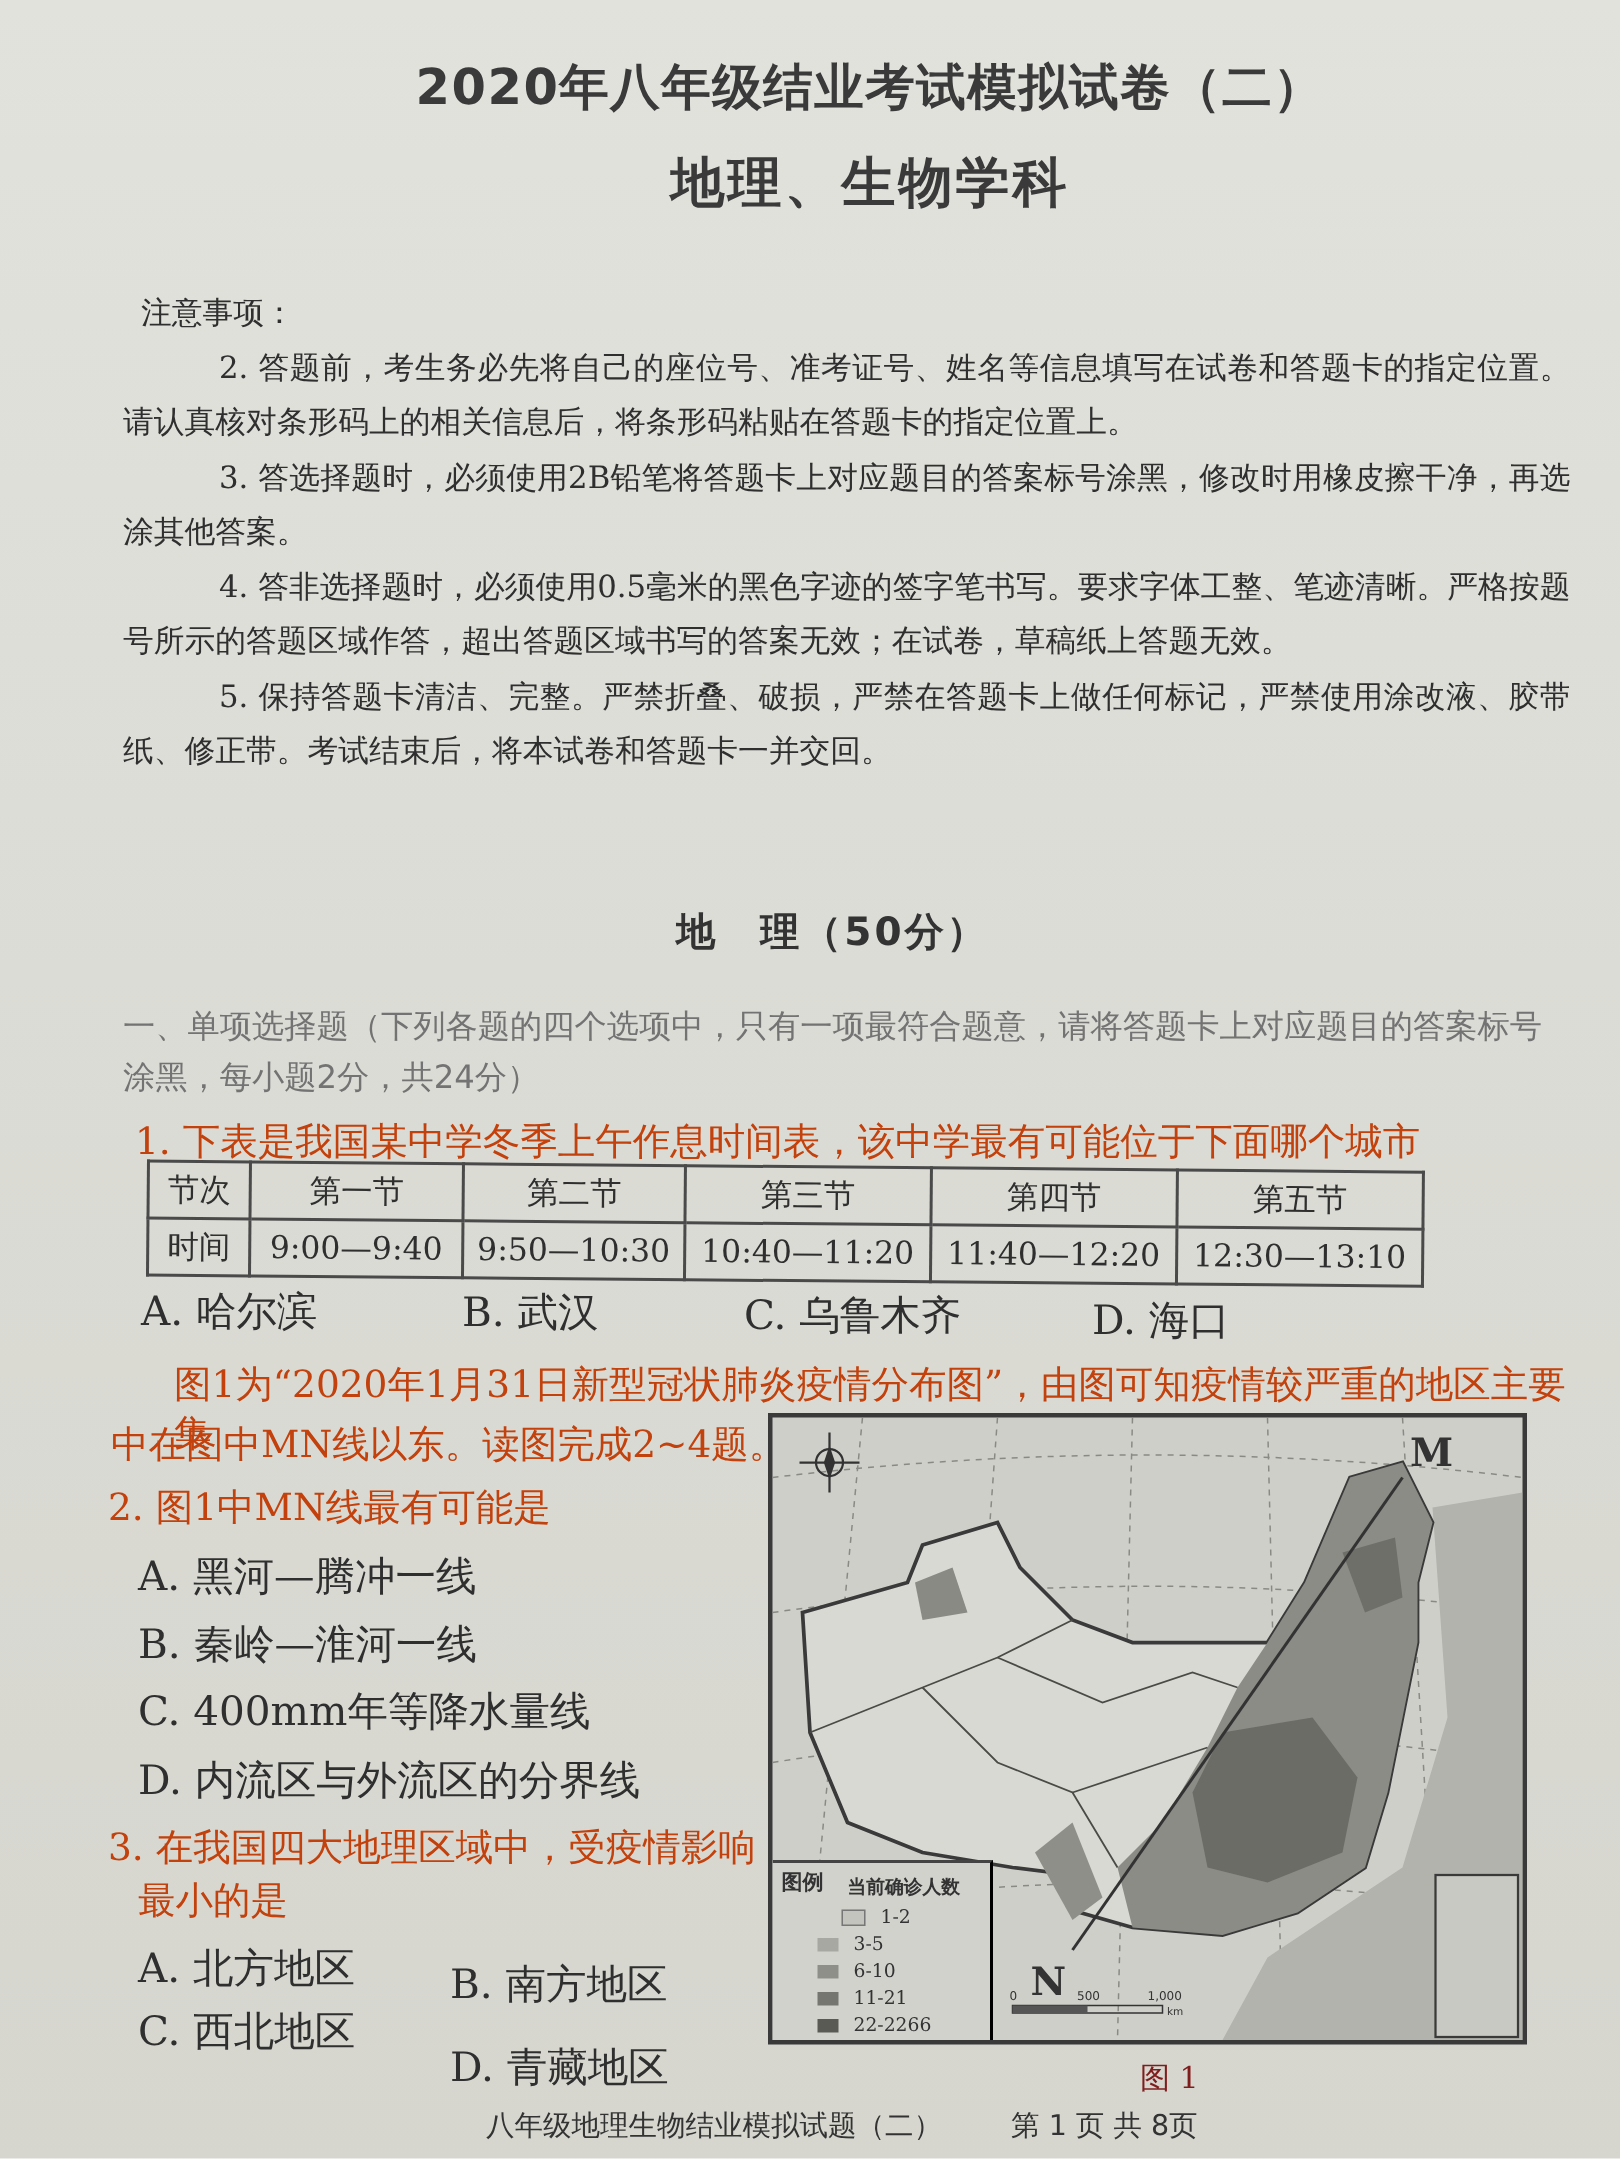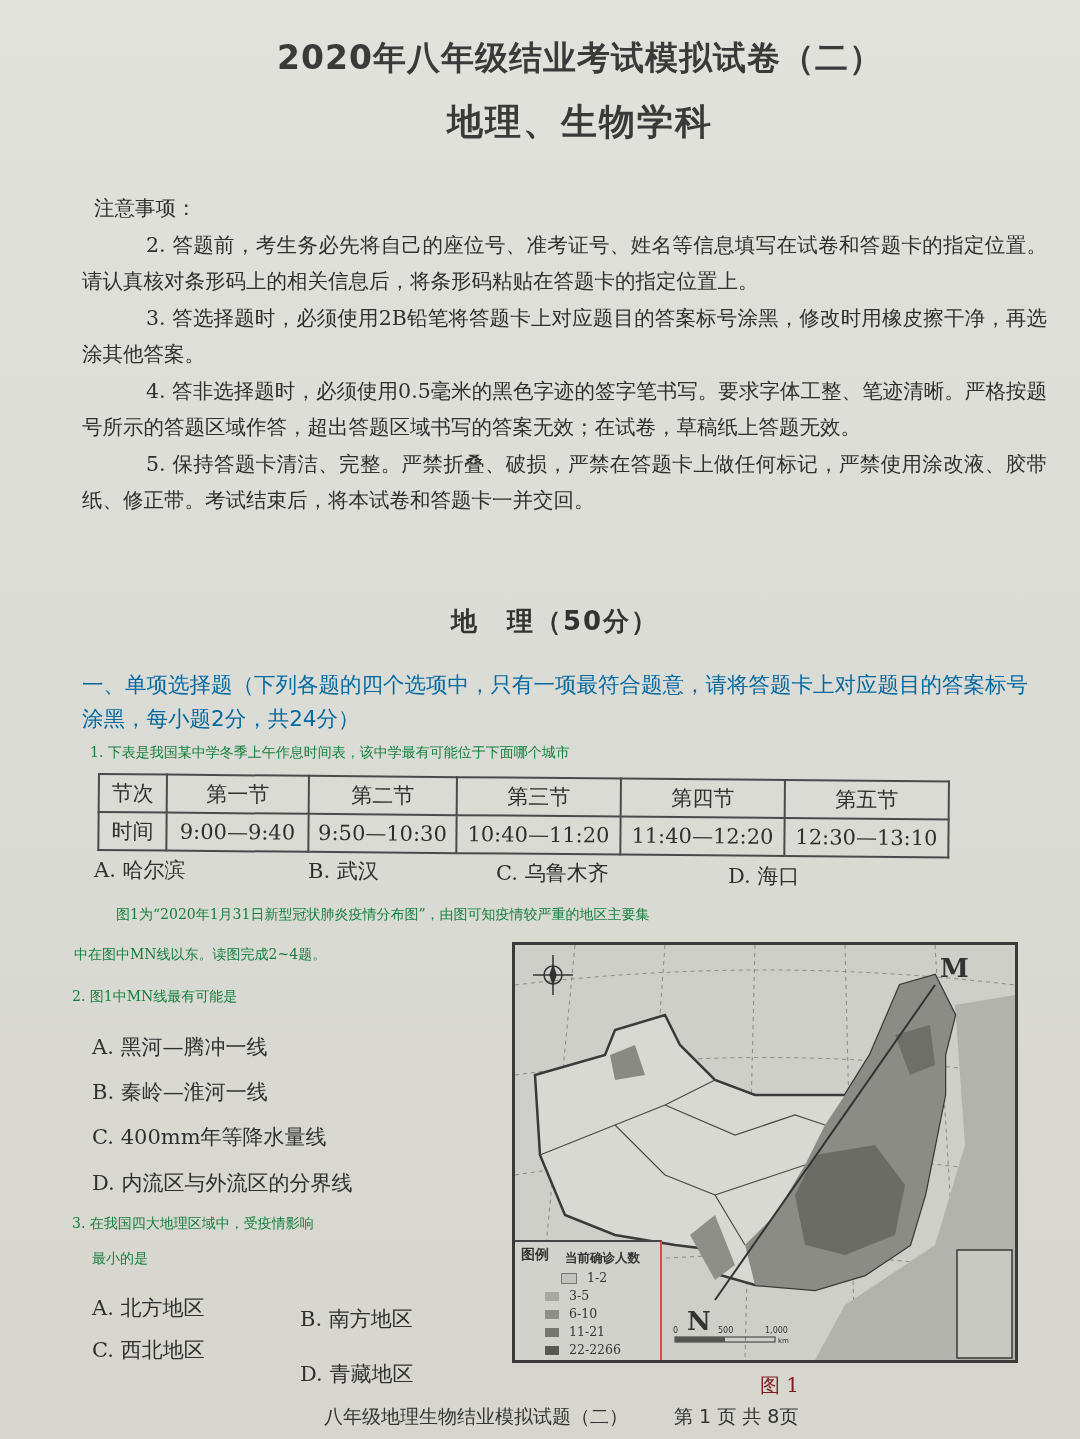--- a/index.html
+++ b/index.html
@@ -10,27 +10,27 @@
     font-family:"DejaVu Serif","Liberation Serif",serif;
     position:relative;
   }
   .abs { position:absolute; }
   .title1 { left:0; width:1160px; top:36px; text-align:center; font-family:"DejaVu Sans","Liberation Sans",sans-serif; font-weight:bold; font-size:33px; color:#3a3a3a; letter-spacing:1px; }
   .title2 { left:0; width:1160px; top:98px; text-align:center; font-family:"DejaVu Sans","Liberation Sans",sans-serif; font-weight:bold; font-size:36px; color:#3a3a3a; letter-spacing:2px; }
   .notice { left:82px; width:965px; font-size:20.5px; line-height:36.5px; color:#2f2f2f; }
   .notice .h { margin-left:12px; }
   .notice p { margin:0; text-indent:64px; text-align:justify; }
   .sec-title { left:0; width:1110px; top:604px; text-align:center; font-family:"DejaVu Sans","Liberation Sans",sans-serif; font-weight:bold; font-size:26px; color:#333; letter-spacing:2px; }
-  .part1 { left:82px; width:960px; top:668px; font-family:"DejaVu Sans","Liberation Sans",sans-serif; font-size:21.5px; line-height:34px; color:#0369a1; }
-  .q { font-size:14px; color:#15803d; }
+  .part1 { left:82px; width:960px; top:668px; font-family:"DejaVu Sans","Liberation Sans",sans-serif; font-size:21.5px; line-height:34px; color:#737373; }
+  .q { font-size:25px; color:#c2410c; }
   table.sched { position:absolute; left:98px; top:773px; border-collapse:collapse; font-size:21px; color:#2f2f2f; transform:rotate(0.5deg); transform-origin:left top; }
   table.sched td { border:2px solid #4a4a4a; text-align:center; height:36px; padding:0 6px; }
-  .opt { font-size:21px; color:#2f2f2f; }
+  .opt { font-size:27px; color:#2f2f2f; }
   .map { left:512px; top:942px; width:500px; height:415px; border:3px solid #3a3a3a; background:#cfcfca; overflow:hidden; }
-  .legend { position:absolute; left:0; bottom:0; width:145px; height:118px; background:#d2d2cd; border-top:2px solid #444; border-right:2px solid #ef4444; font-size:12px; color:#333; }
+  .legend { position:absolute; left:0; bottom:0; width:145px; height:118px; background:#d2d2cd; border-top:2px solid #444; border-right:2px solid #000000; font-size:12px; color:#333; }
   .legend .lt { position:absolute; left:6px; top:4px; font-weight:bold; font-size:14px; font-family:"DejaVu Sans","Liberation Sans",sans-serif; }
   .legend .lh { position:absolute; left:50px; top:8px; font-size:12.5px; font-weight:bold; font-family:"DejaVu Sans","Liberation Sans",sans-serif; }
   .legend .row { position:absolute; left:30px; font-size:12.5px; }
   .legend .sw { display:inline-block; width:14px; height:9px; margin-right:10px; vertical-align:middle; }
   .fig-cap { left:760px; top:1372px; font-size:20px; color:#7f1d1d; }
   .footer { left:300px; top:1404px; font-size:19px; color:#333; font-family:"DejaVu Sans","Liberation Sans",sans-serif;margin-left:24px; }
   .footer span { margin-right:40px; }
 </style>
 </head>
 <body>

